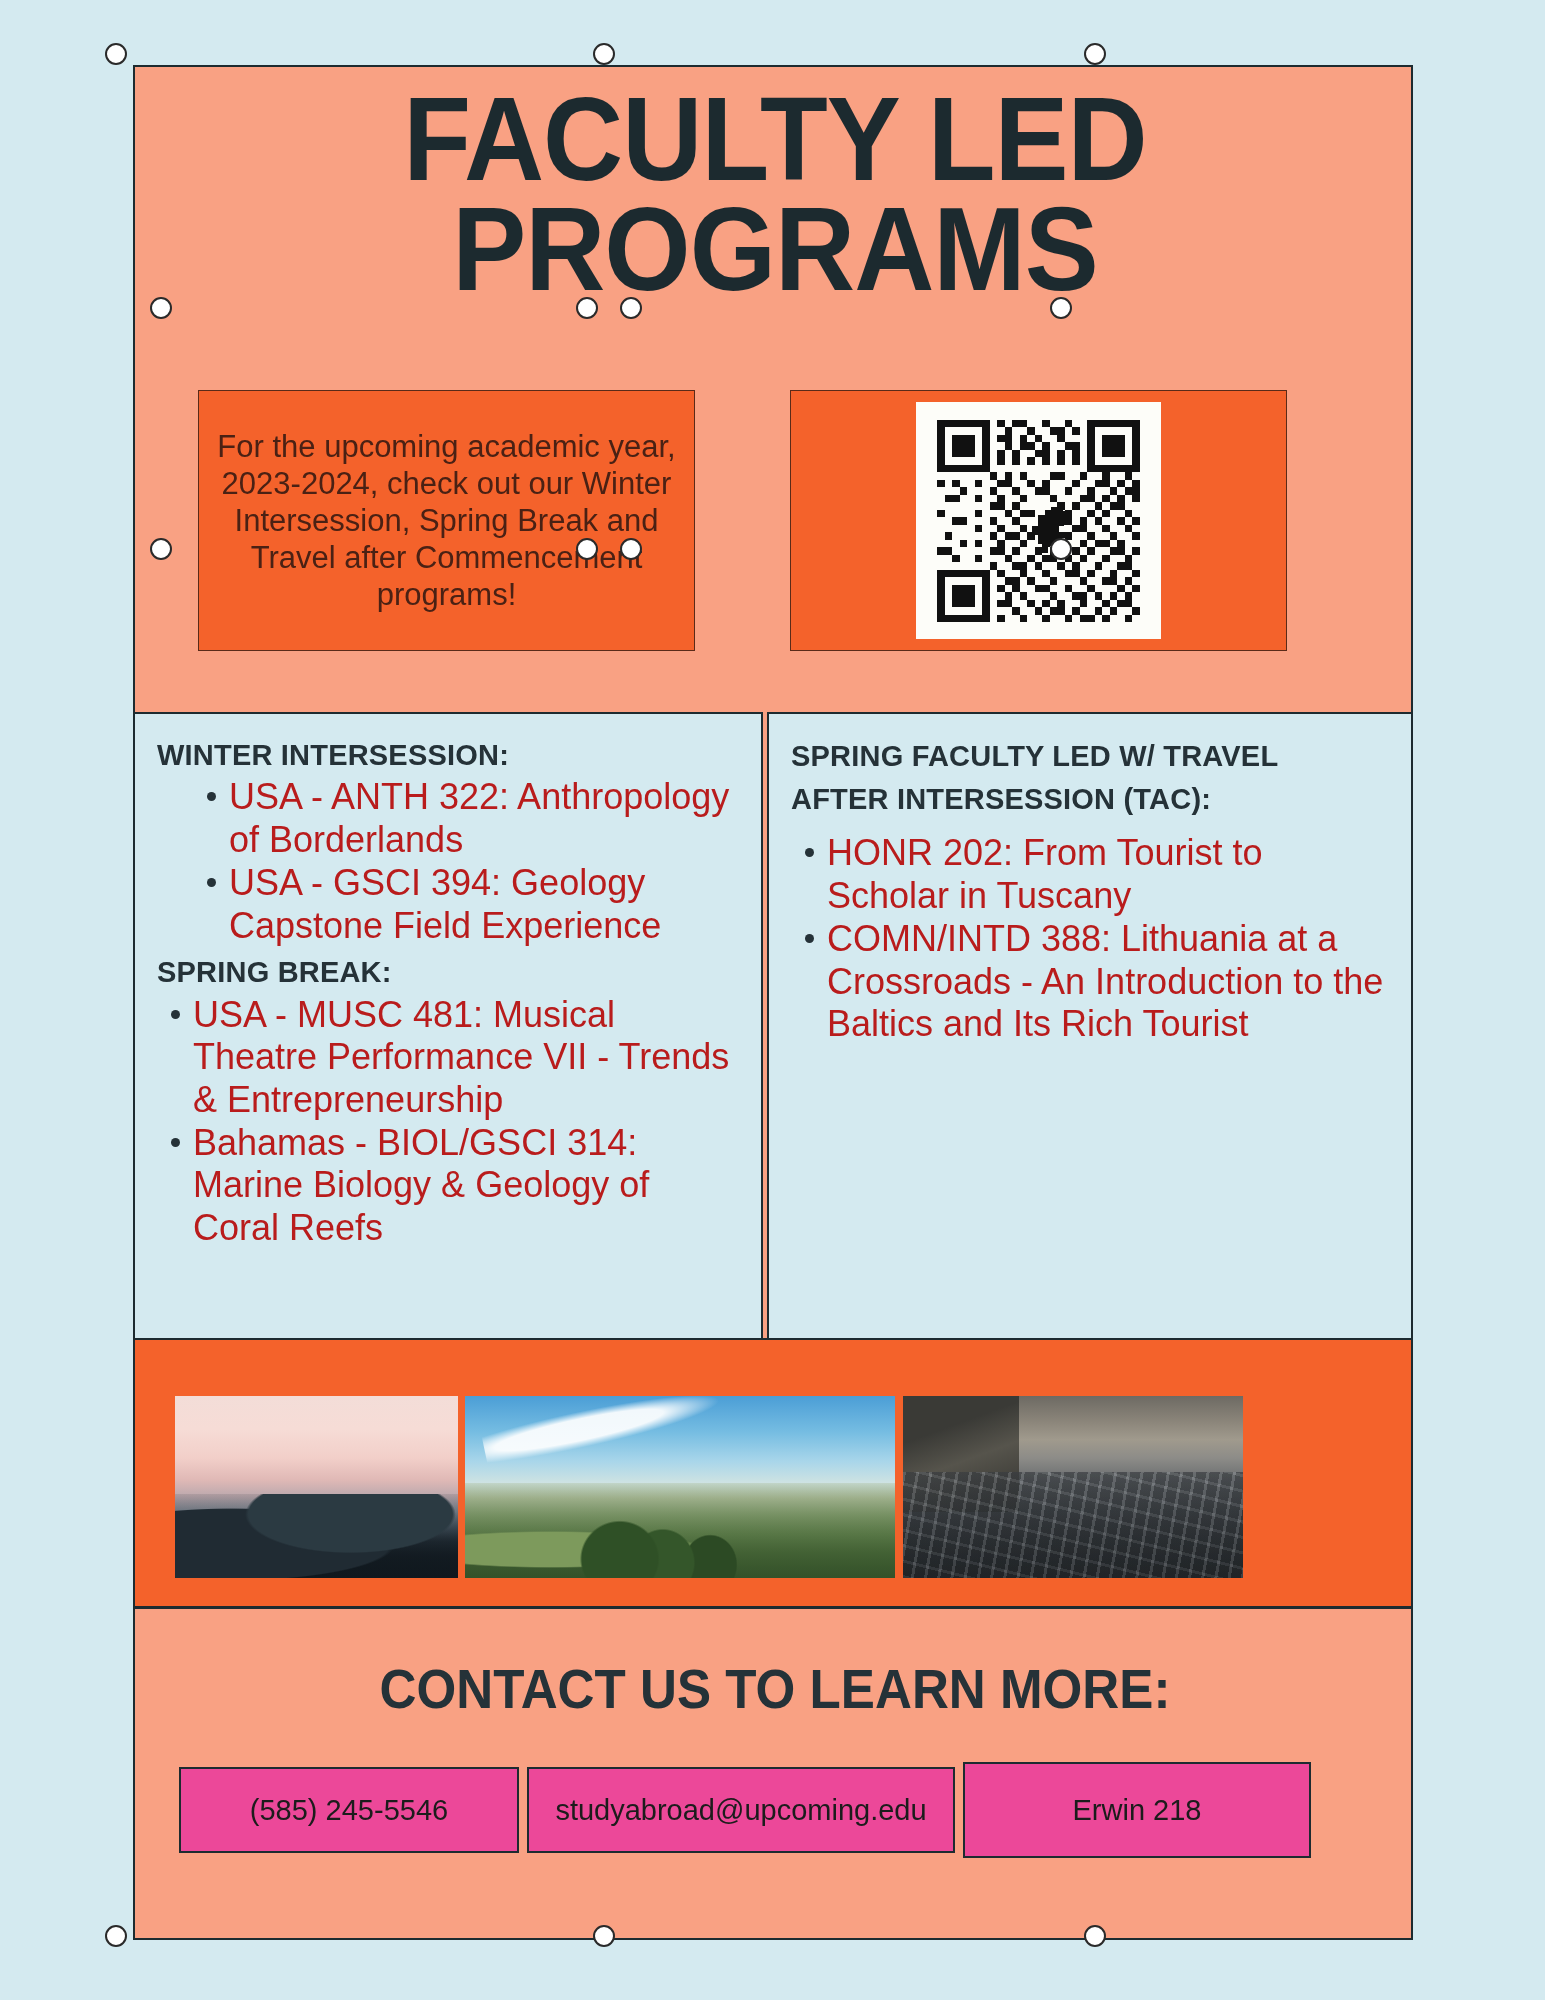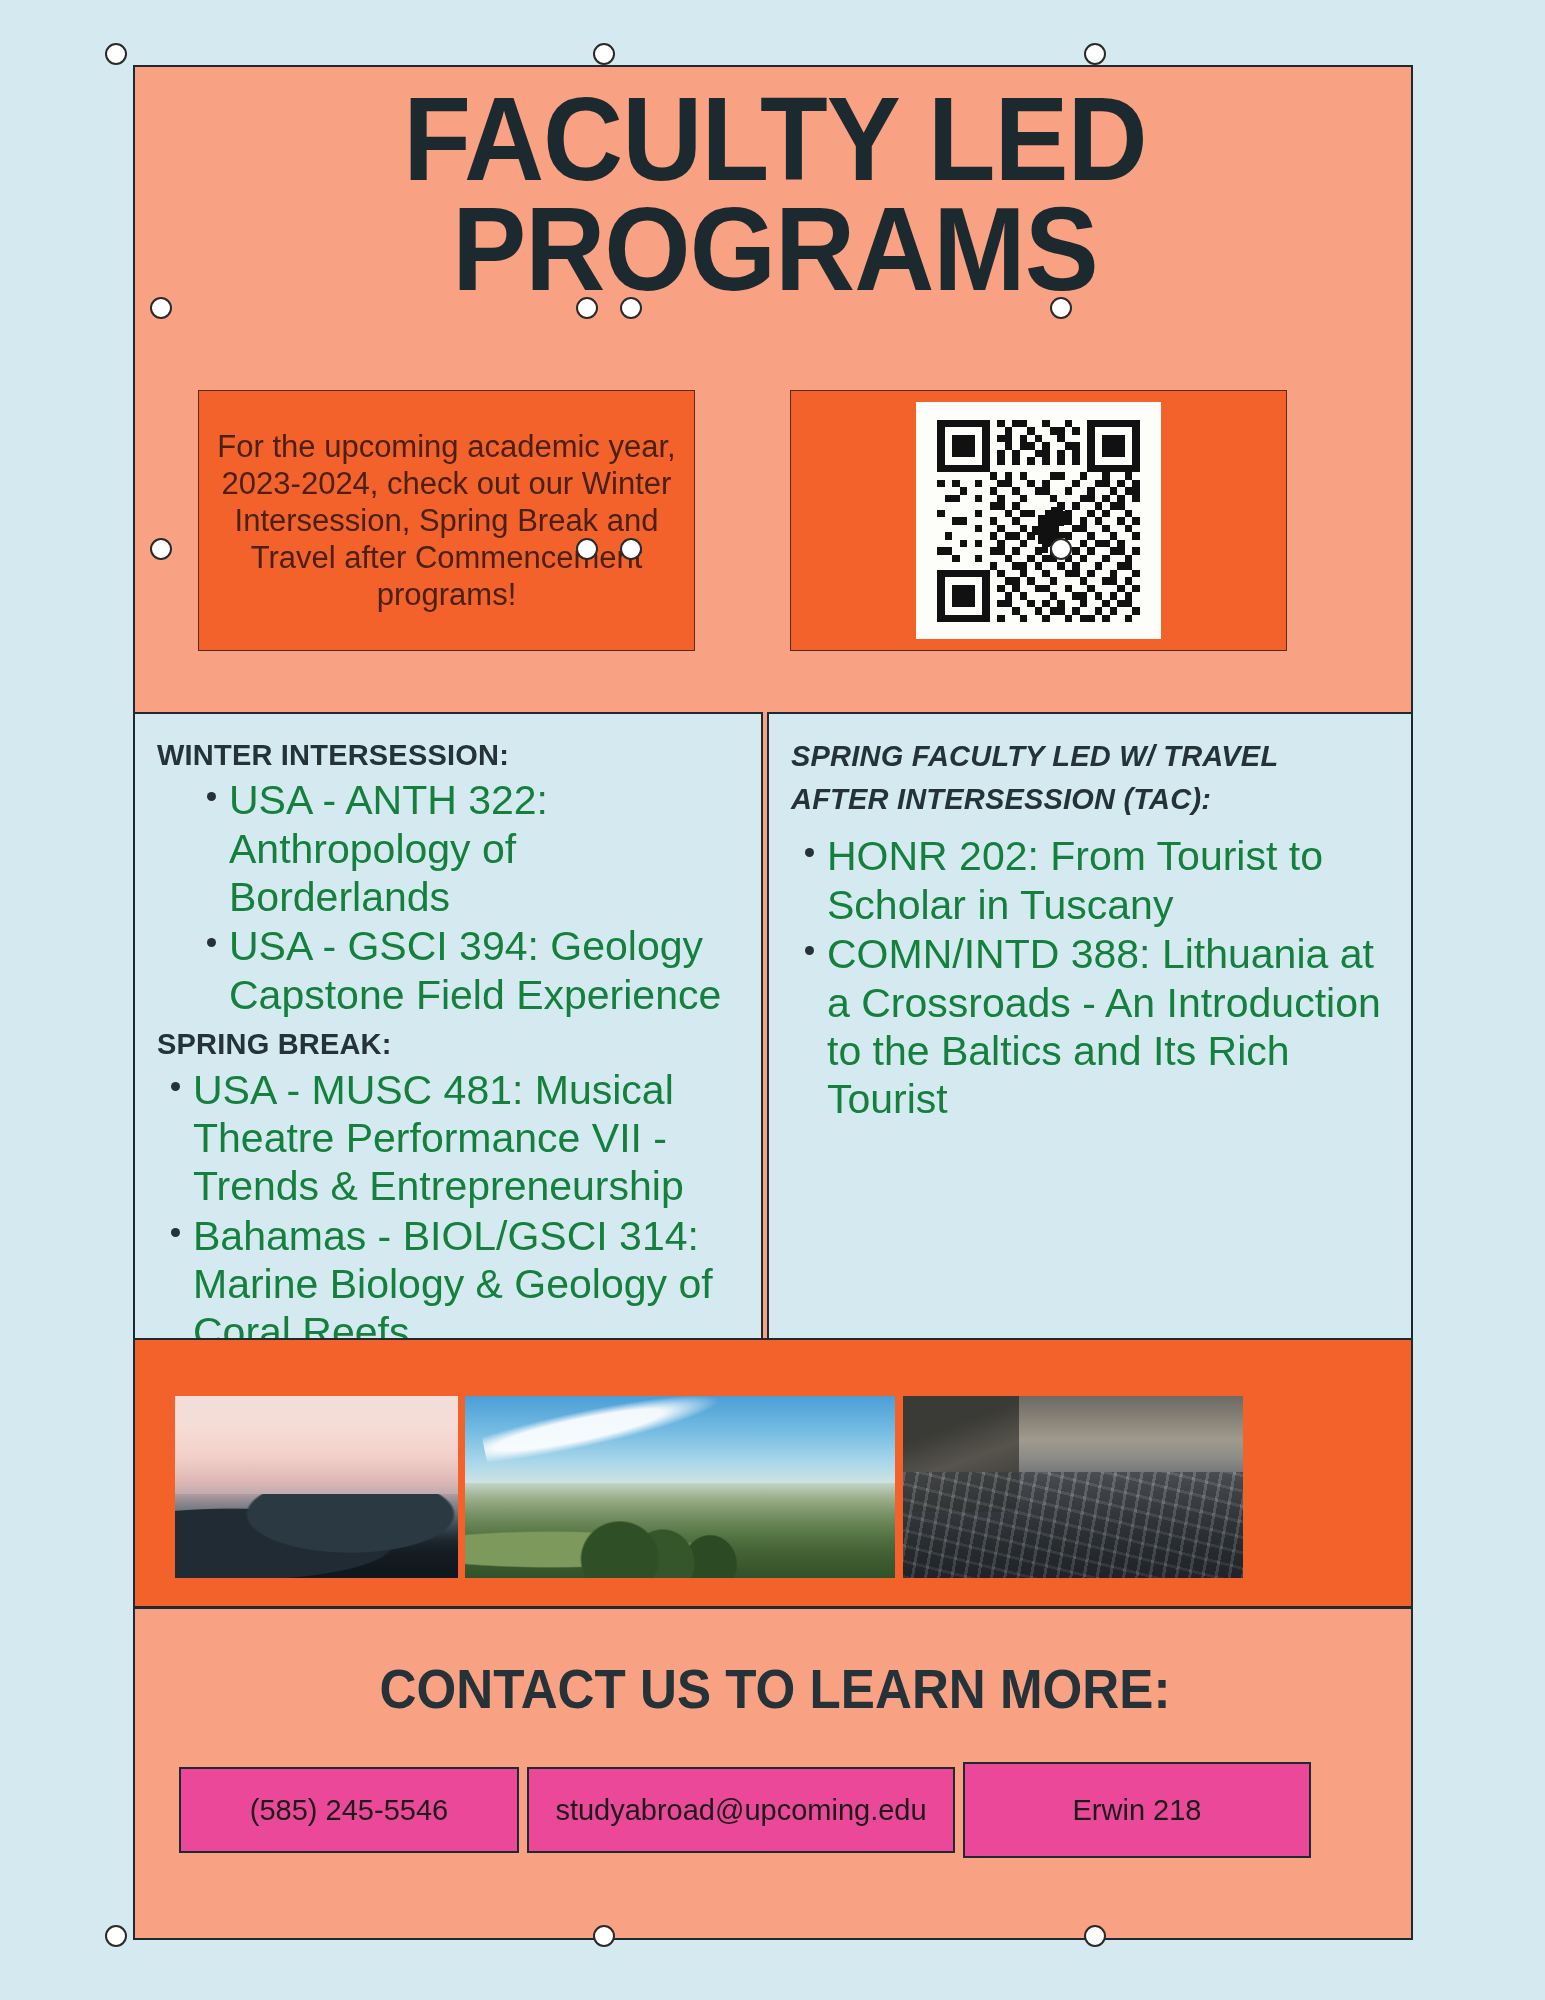--- a/index.html
+++ b/index.html
@@ -110,32 +110,32 @@
 
   .sec-head {
     font-weight: 700;
     font-size: 29px;
     color: #253238;
     letter-spacing: 0.2px;
     margin: 9px 0 4px 0;
     line-height: 1.15;
     font-family: "Liberation Sans", sans-serif;
   }
-  .sec-head.two-line { line-height: 1.18; font-style: italic; }
+  .sec-head.two-line { line-height: 1.18; }
 
   ul.blist {
     list-style: none;
     margin: 0 0 6px 0;
     padding: 0 0 0 30px;
   }
   ul.blist li {
     position: relative;
-    font-size: 41px;
+    font-size: 36px;
     line-height: 1.18;
-    color: #15803d;
+    color: #b91c1c;
     margin: 0 0 1px 0;
     padding-left: 24px;
     font-family: "Liberation Sans", sans-serif;
   }
   ul.blist li::before {
     content: "";
     position: absolute;
     left: 2px; top: 16px;
     width: 9px; height: 9px;
     background: #253238;

